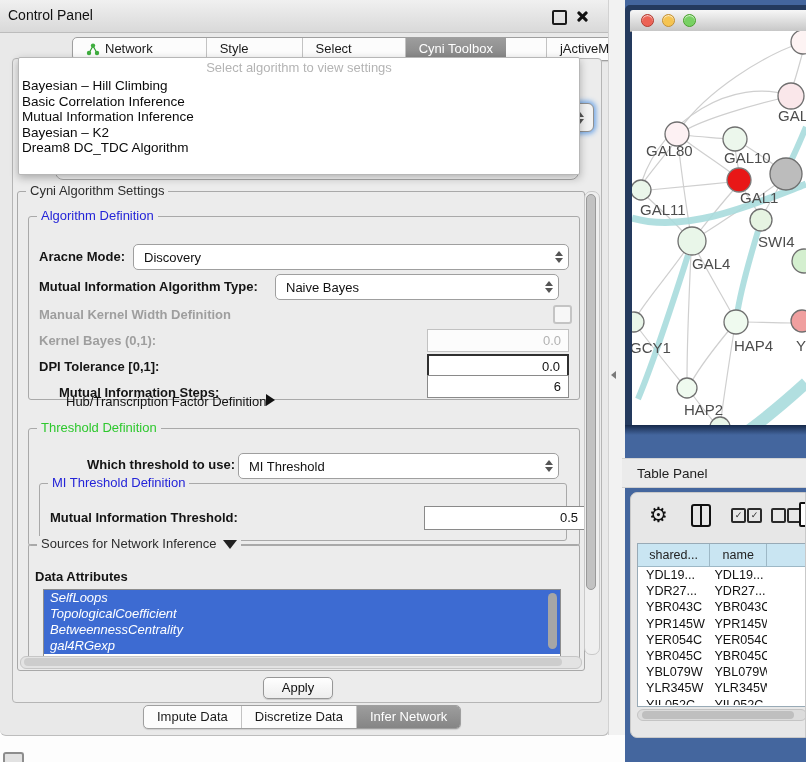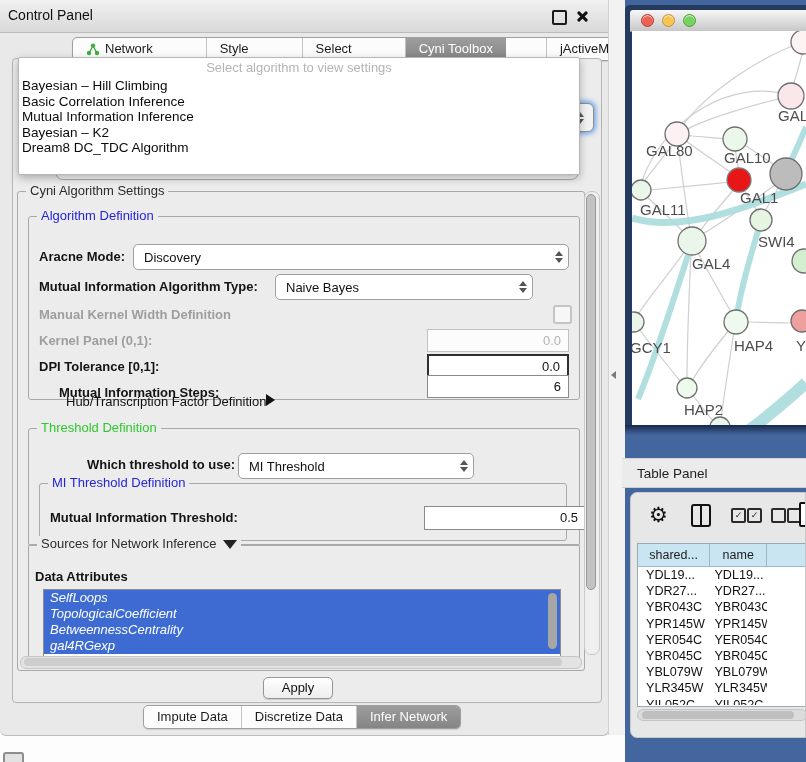--- a/index.html
+++ b/index.html
@@ -187,51 +187,51 @@
           <span class="fld" style="left:10px;top:32px;">Aracne Mode:</span>
           <div class="combo" style="left:104px;top:27px;width:436px;">
             <span class="combo-val">Discovery</span>
             <span class="combo-arrows">
                 <i class="tri-up"></i>
                 <i class="tri-dn"></i>
               </span>
           </div>
 
           <span class="fld" style="left:10px;top:62px;">Mutual Information Algorithm Type:</span>
-          <div class="combo" style="left:246px;top:57px;width:258px;">
+          <div class="combo" style="left:246px;top:57px;width:284px;">
             <span class="combo-val">Naive Bayes</span>
             <span class="combo-arrows">
                 <i class="tri-up"></i>
                 <i class="tri-dn"></i>
               </span>
           </div>
 
           <span class="fld dis" style="left:10px;top:90px;">Manual Kernel Width Definition</span>
           <span class="checkbox" style="left:524px;top:88px;"></span>
 
-          <span class="fld dis" style="left:10px;top:116px;">Kernel Panel (0,1):</span>
+          <span class="fld dis" style="left:10px;top:116px;">Kernel Bayes (0,1):</span>
           <div class="numfld dis" style="left:398px;top:112px;width:142px;height:23px;">0.0</div>
 
           <span class="fld" style="left:10px;top:142px;">DPI Tolerance [0,1]:</span>
           <div class="numfld strong" style="left:398px;top:137px;width:142px;height:26px;line-height:22px;">0.0</div>
 
           <span class="fld" style="left:10px;top:168px;padding-left:20px;">Mutual Information Steps:</span>
           <div class="numfld" style="left:398px;top:158px;width:142px;height:23px;">6</div>
         </div>
 
         <div class="hub-row" style="left:12px;top:202px;">
           <span>Hub/Transcription Factor Definition</span>
           <span class="tri-right"></span>
         </div>
 
         <div class="groupbox" style="left:10px;top:236px;width:550px;height:116px;">
           <span class="gb-legend green">Threshold Definition</span>
 
           <span class="fld" style="left:58px;top:28px;">Which threshold to use:</span>
-          <div class="combo" style="left:209px;top:24px;width:236px;">
+          <div class="combo" style="left:209px;top:24px;width:321px;">
             <span class="combo-val">MI Threshold</span>
             <span class="combo-arrows">
                 <i class="tri-up"></i>
                 <i class="tri-dn"></i>
               </span>
           </div>
 
           <div class="groupbox" style="left:10px;top:54px;width:526px;height:56px;">
             <span class="gb-legend blue">MI Threshold Definition</span>
             <span class="fld" style="left:10px;top:26px;">Mutual Information Threshold:</span>

